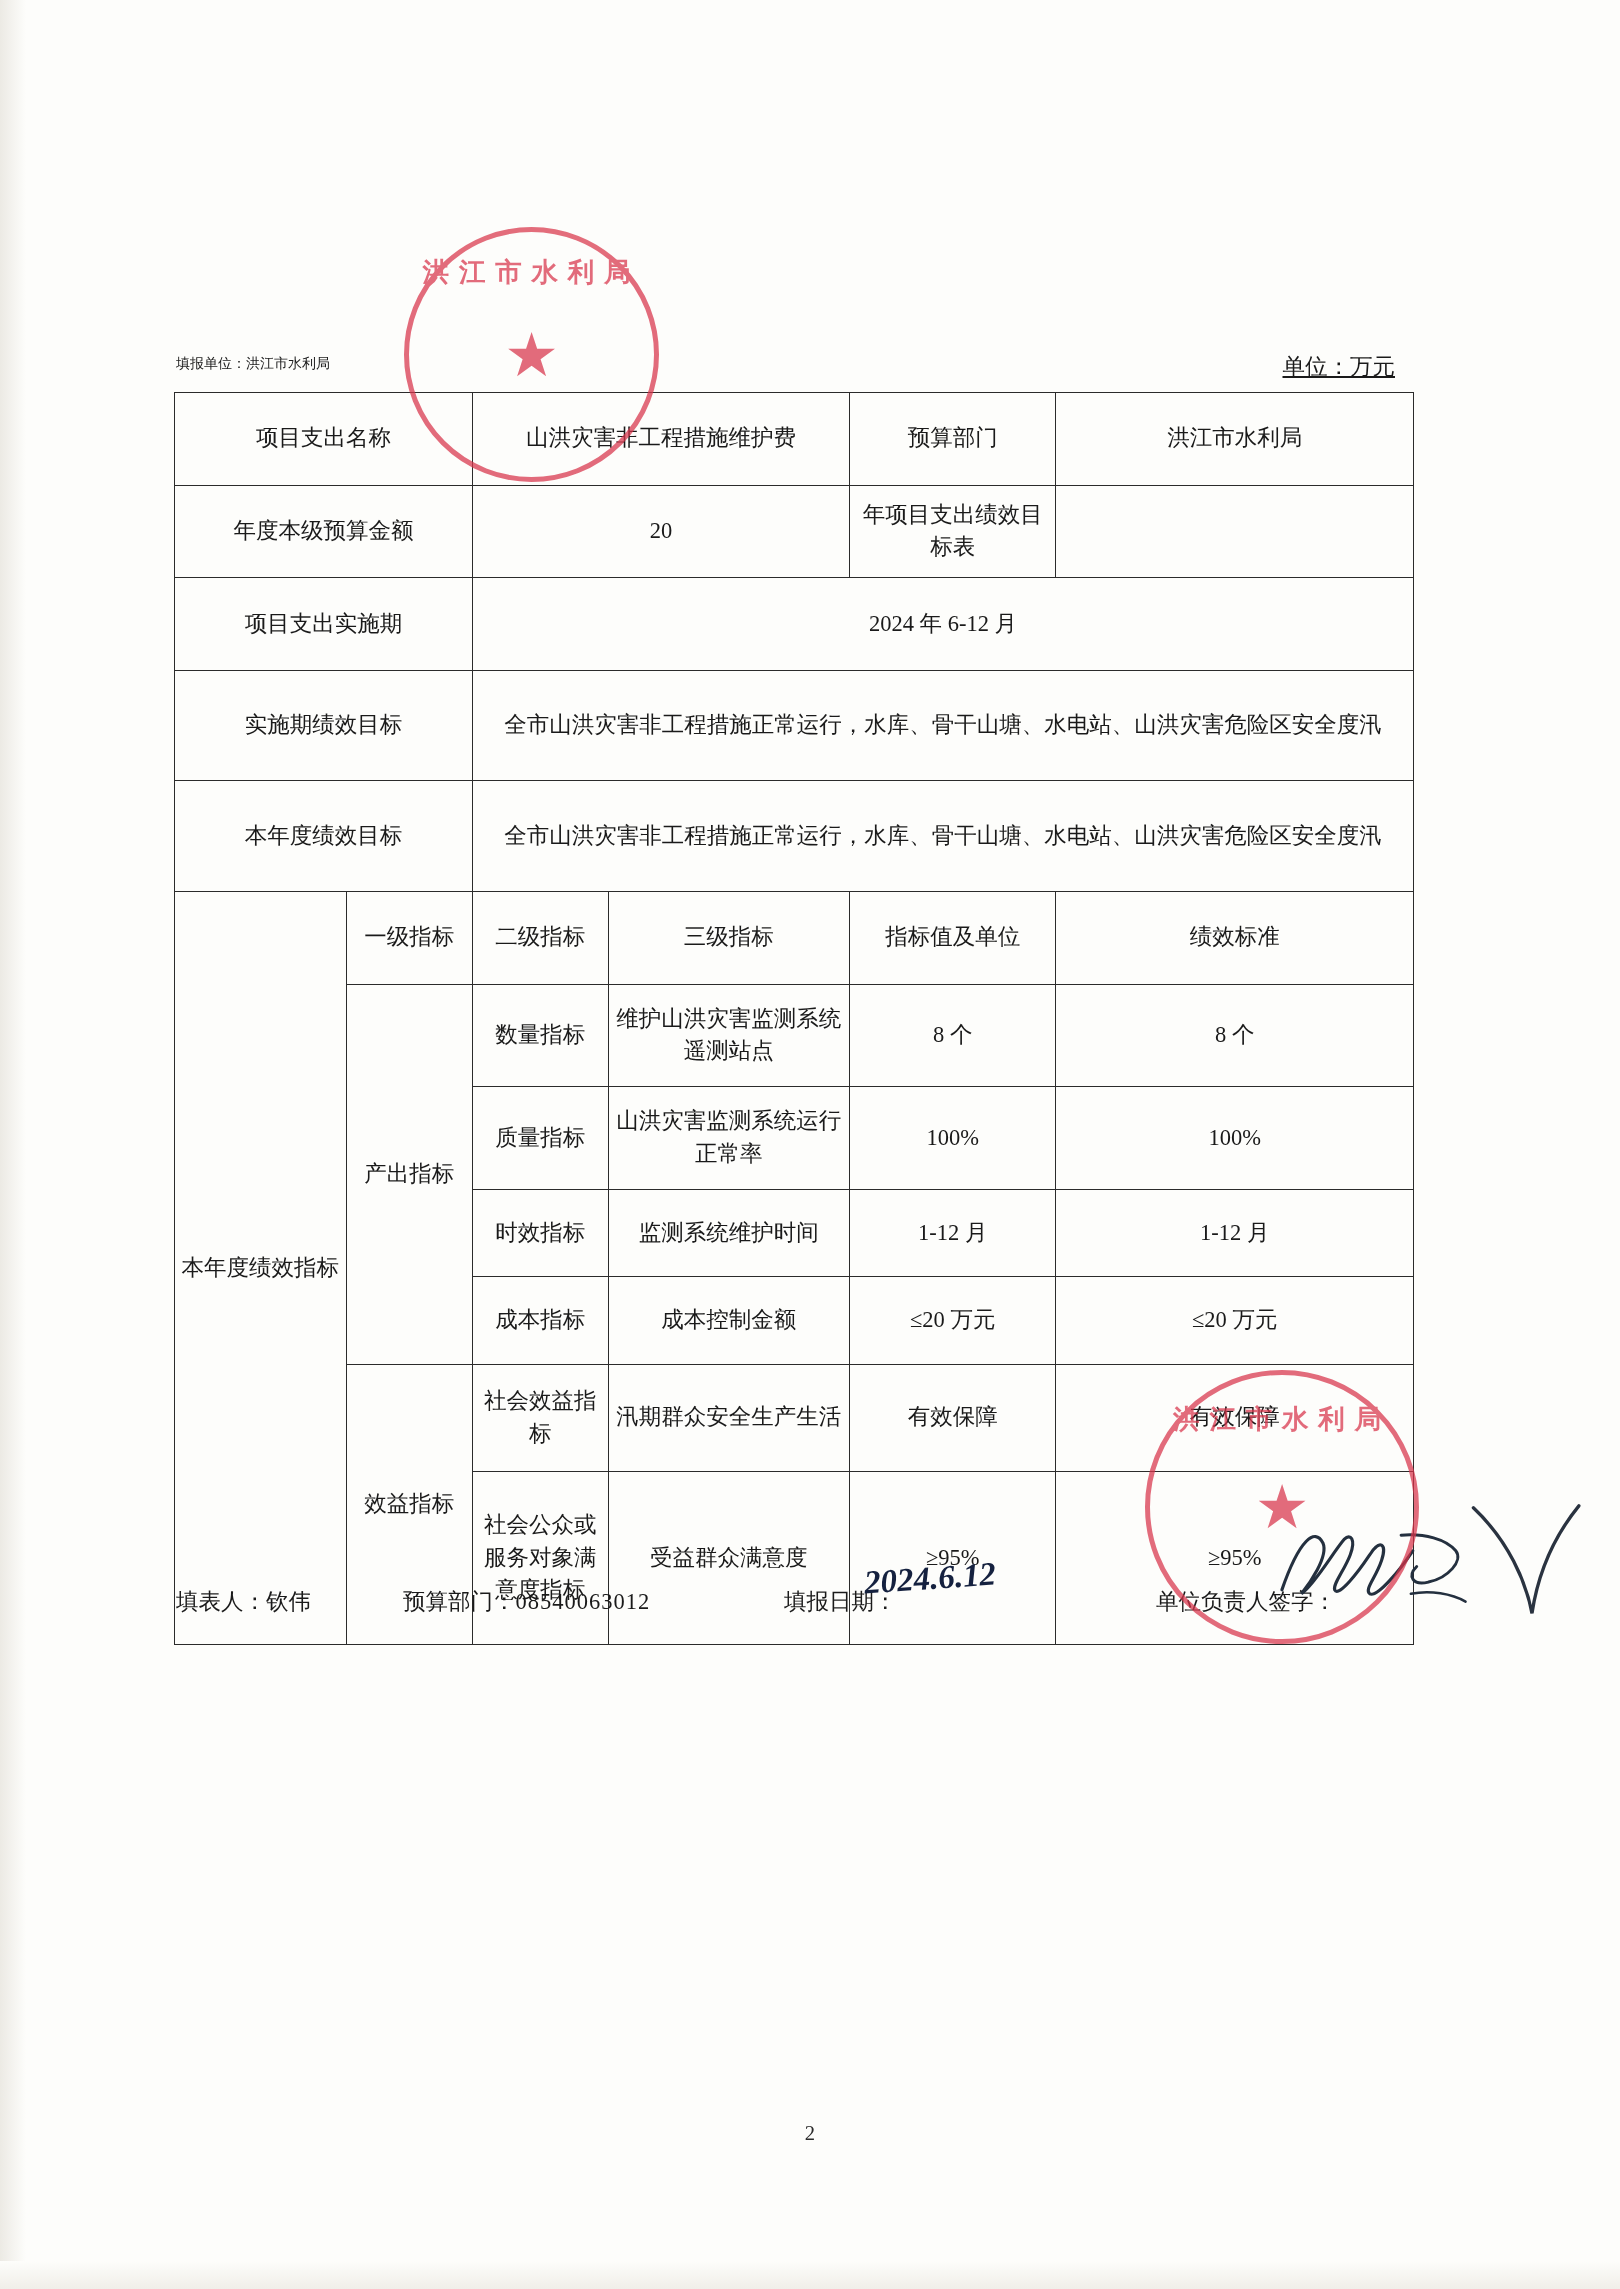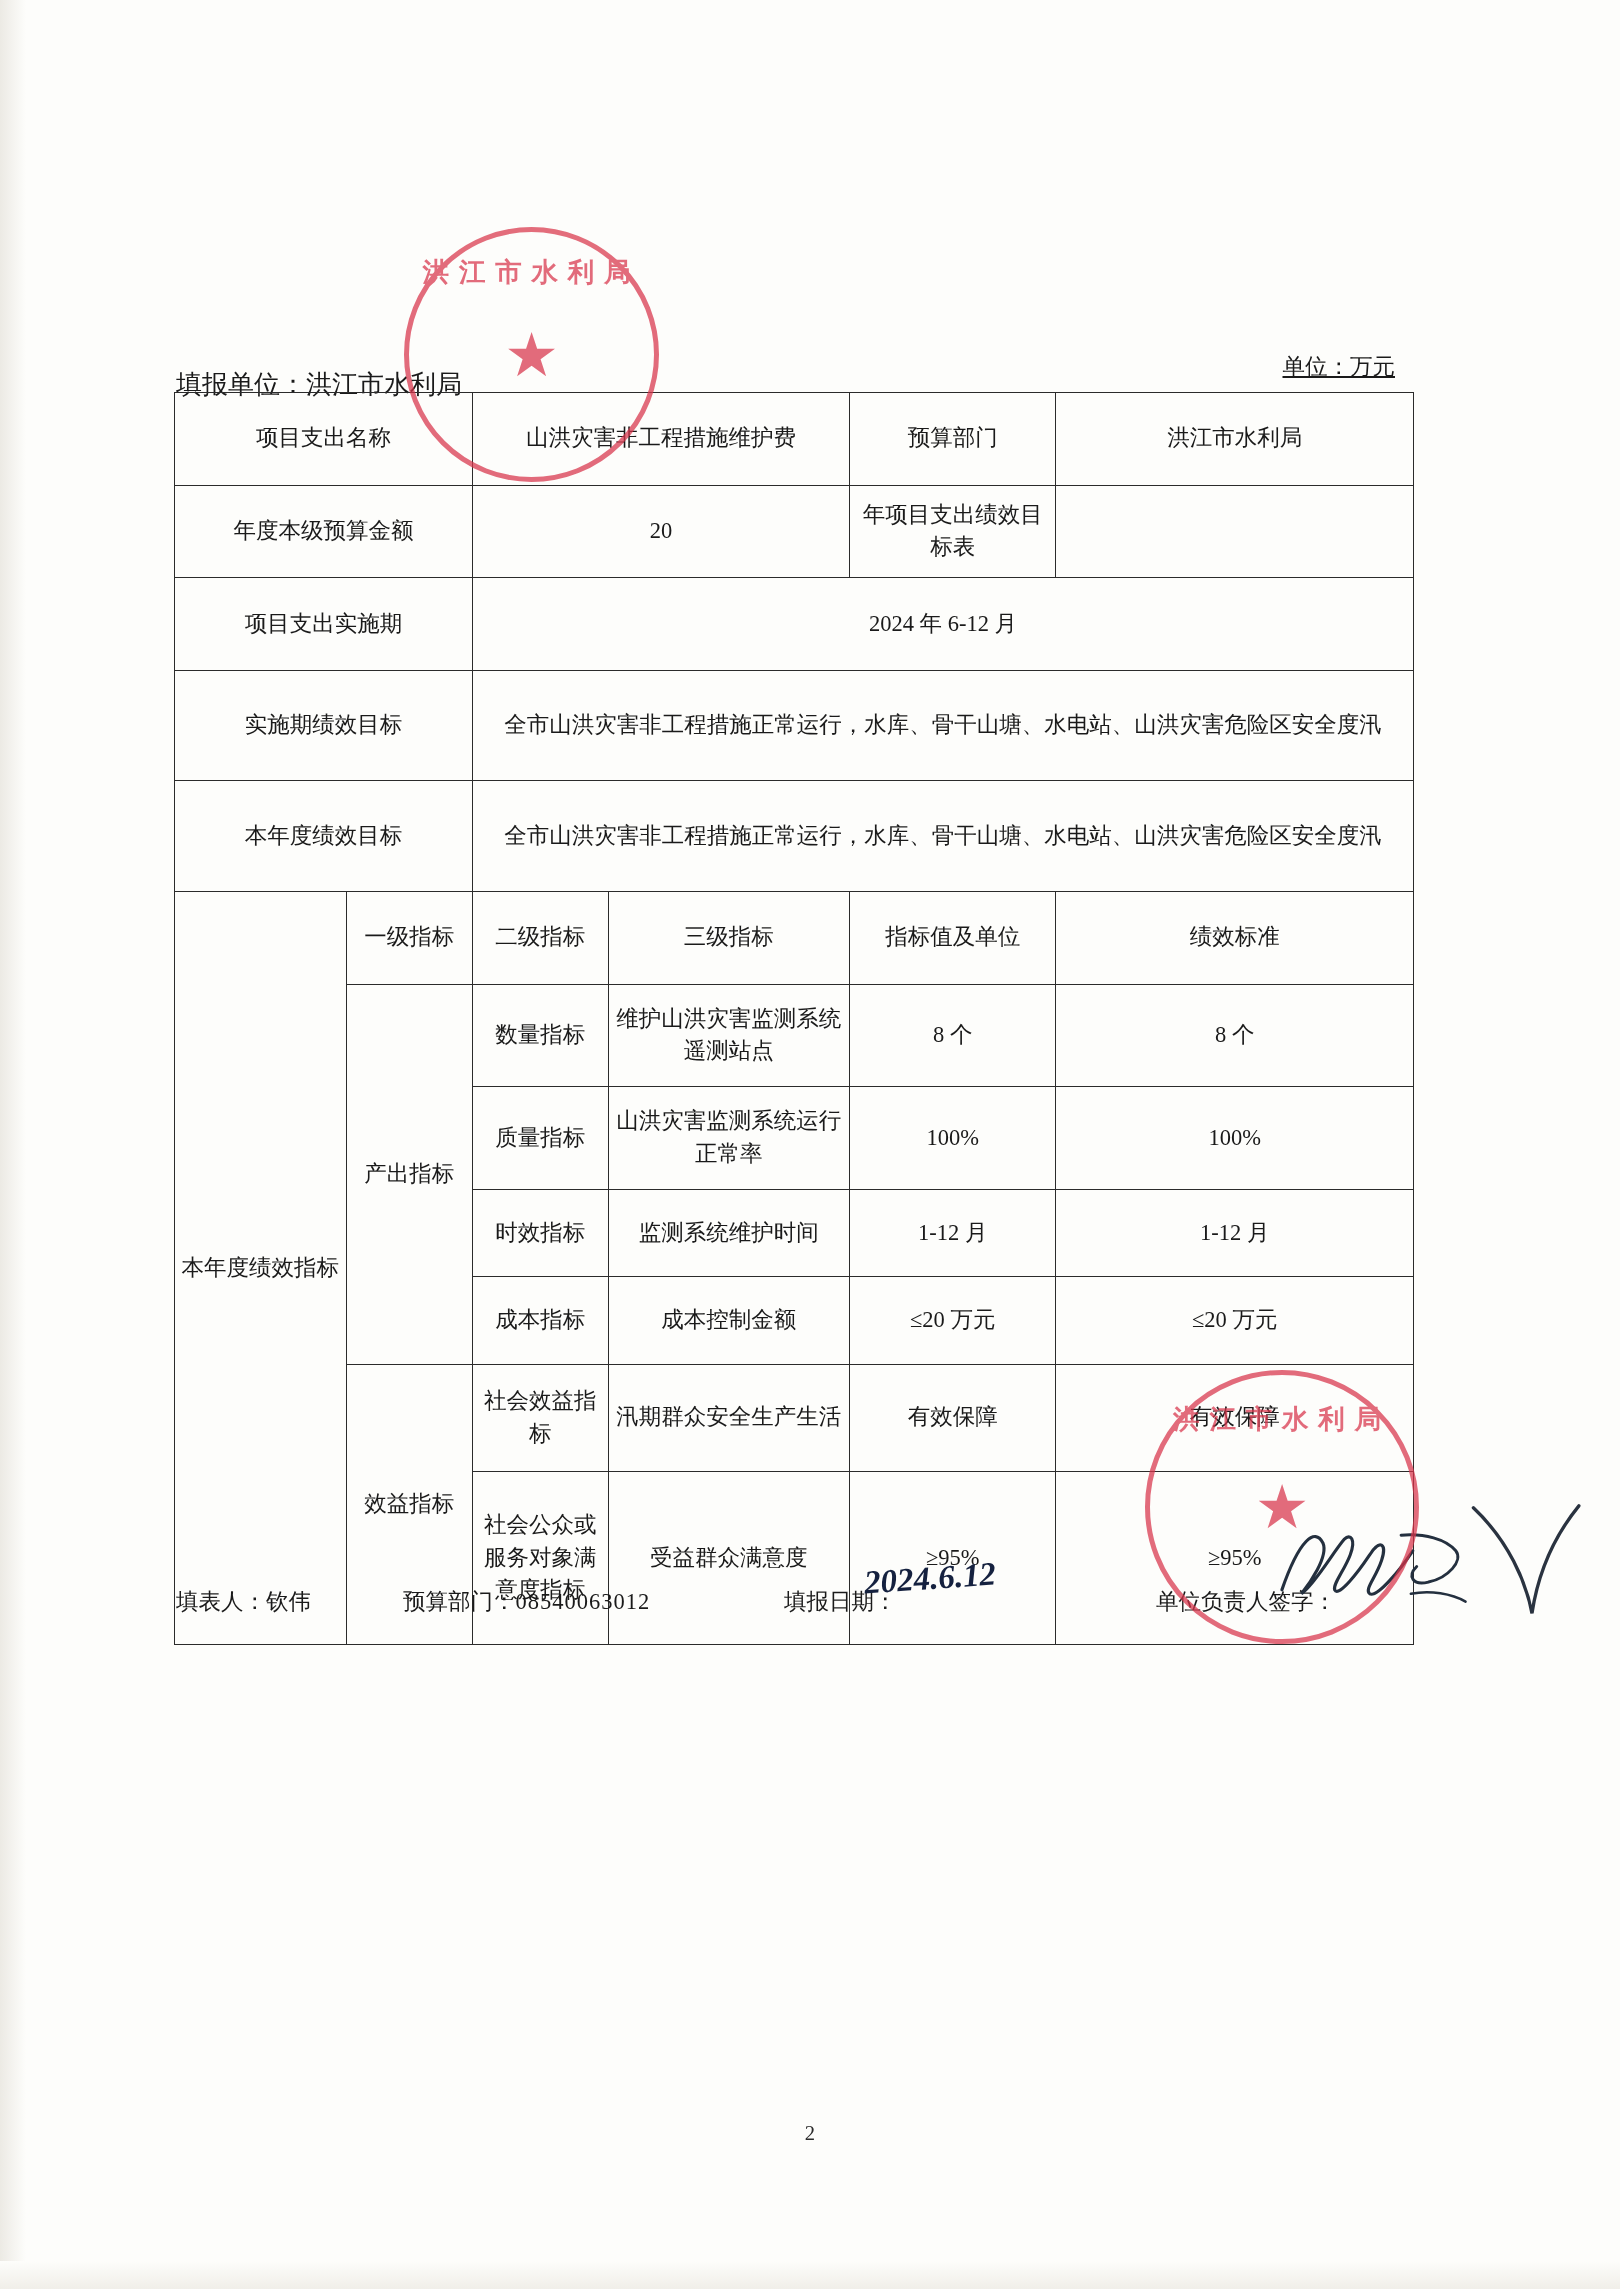--- a/index.html
+++ b/index.html
@@ -44,22 +44,22 @@
   }
 
   .meta-row {
     position: absolute;
     top: 351px;
     left: 176px;
     width: 1235px;
     font-size: 21.6px;
   }
   .meta-left {
-    position: absolute; left: 0; top: 16px;
-    font-size: 26px;
+    position: absolute; left: 0; top: 4px;
+    font-size: 14px;
   }
   .meta-right {
     position: absolute; right: 16px; top: 0;
     font-size: 22.5px;
     text-decoration: underline;
   }
 
   table.main {
     position: absolute;
     left: 174px;

